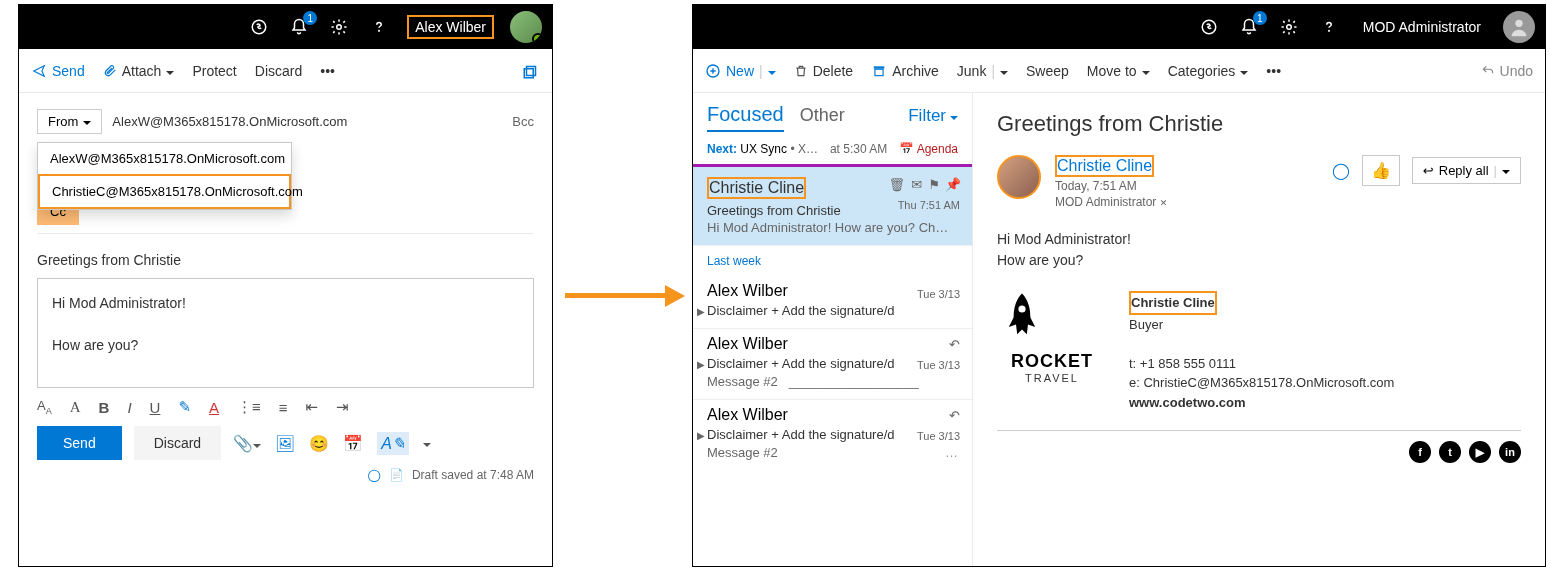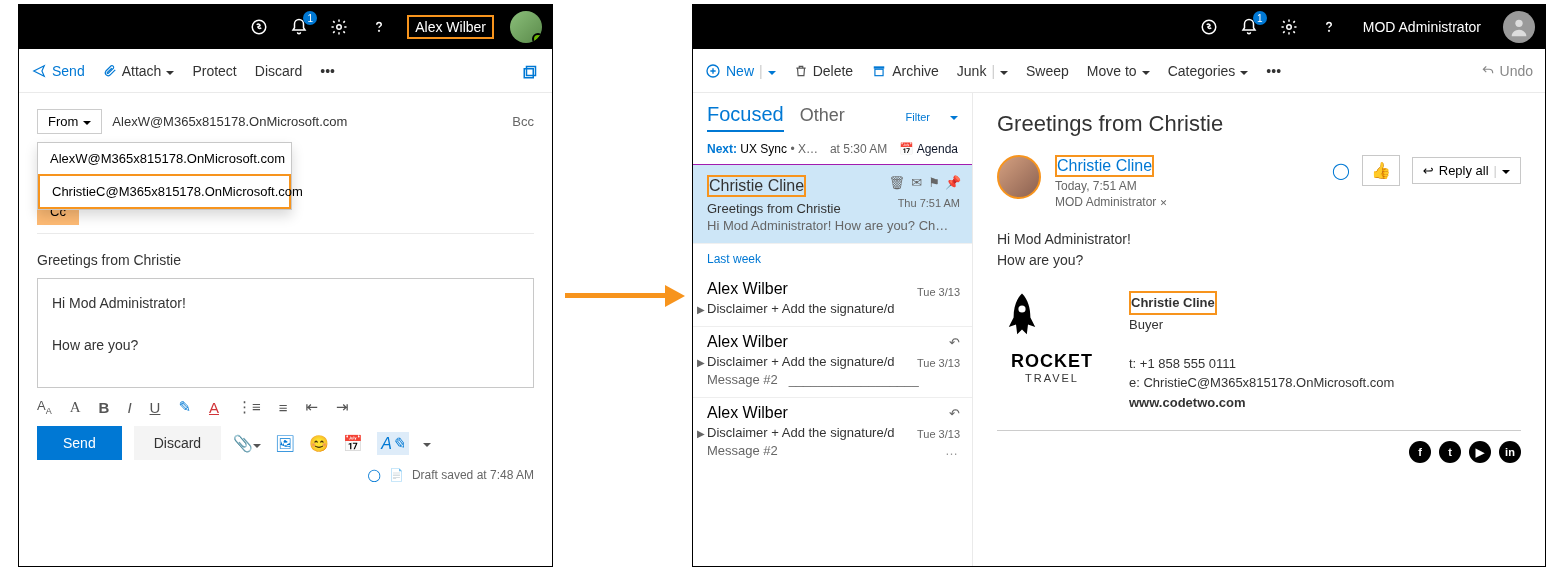--- a/index.html
+++ b/index.html
@@ -40,23 +40,23 @@
 .small-icons { display: flex; gap: 14px; align-items: center; color: #555;}
 .small-icons span { cursor: pointer; font-size: 16px;}
 .selected-tool { background:#deecf9; padding:2px 4px;}
 .draft-status { text-align: right; color: #666; font-size: 12px; padding: 8px 0; display:flex; justify-content:flex-end; align-items:center; gap:8px;}
 
 .right-body { display: flex; height: calc(100% - 88px); }
 .msg-list { width: 280px; border-right: 1px solid #eaeaea; overflow:hidden;}
 .tab-row { display: flex; align-items: baseline; padding: 10px 14px 6px; gap: 16px;}
 .tab-focused { color: #0078D4; font-size: 20px; border-bottom: 2px solid #0078D4; padding-bottom:4px;}
 .tab-other { color: #666; font-size: 18px; }
-.filter { margin-left:auto; color: #0078D4; font-size: 11px; display:flex; align-items:center; gap:20px;}
-.next-row { display:flex; align-items:center; padding: 4px 14px 8px; font-size: 12px; border-bottom:1px solid #a21caf;}
-.next-row .agenda { color:#0f172a; margin-left:auto;}
+.filter { margin-left:auto; color: #0078D4; font-size: 17px; display:flex; align-items:center; gap:4px;}
+.next-row { display:flex; align-items:center; padding: 4px 14px 8px; font-size: 12px; border-bottom:3px solid #a21caf;}
+.next-row .agenda { color:#b91c1c; margin-left:auto;}
 .msg-item { padding: 10px 14px; font-size: 13px; border-bottom: 1px solid #f0f0f0; position: relative;}
 .msg-item.sel { background: #CDE6F7; }
 .msg-item .sender { font-size: 16px; color: #333; display:inline-block;}
 .msg-item .time { position: absolute; right: 12px; top: 12px; font-size: 11px; color: #666;}
 .msg-item .subj { color: #333; margin-top:4px;}
 .msg-item .prev { color: #666; margin-top:2px; overflow:hidden; text-overflow:ellipsis; white-space:nowrap;}
 .msg-actions { position: absolute; right: 10px; top: 10px; display: flex; gap: 6px; color: #666;}
 .section-hdr { color: #0078D4; font-size: 12px; padding: 8px 14px;}
 .conv-item { padding: 6px 14px 10px; font-size: 13px; position:relative;}
 .conv-item .sender { font-size: 16px;}

